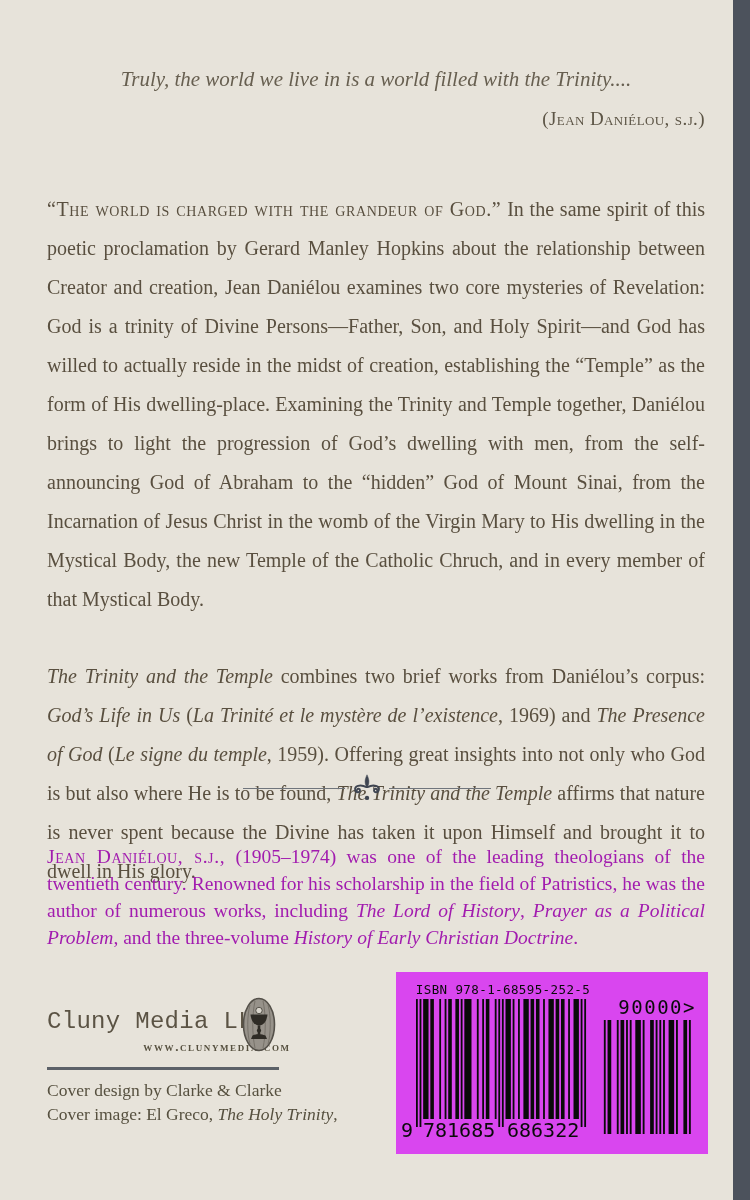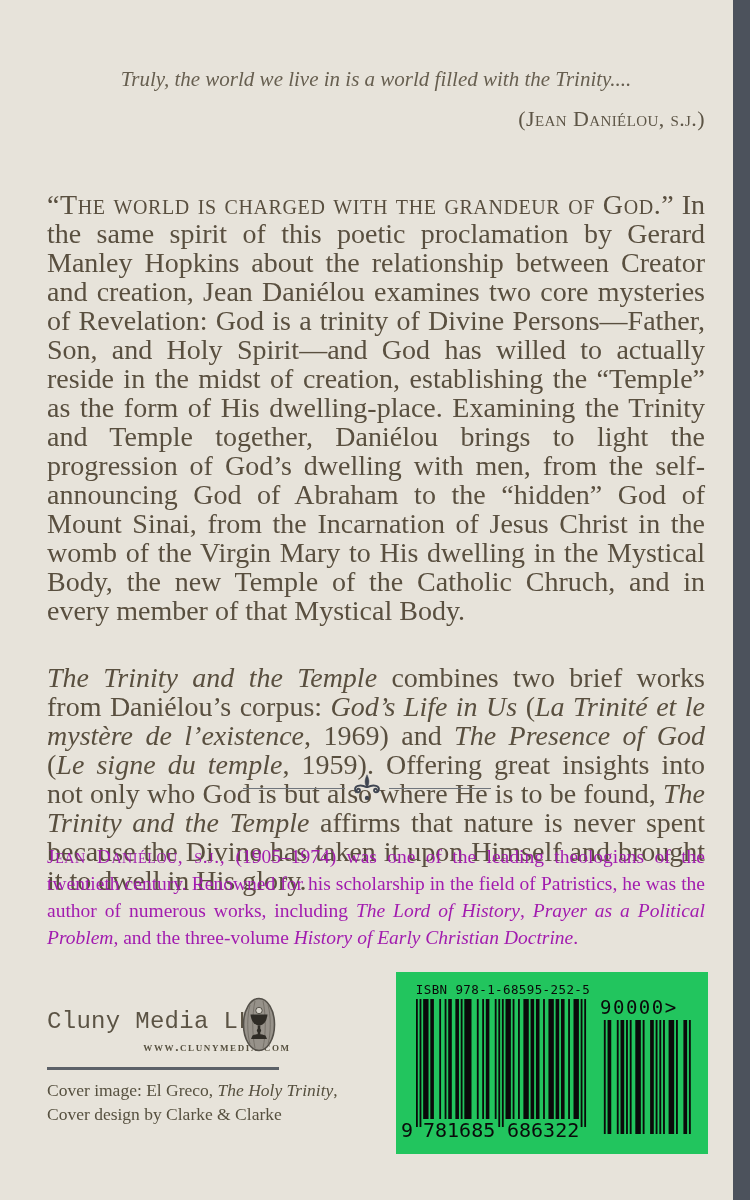--- a/index.html
+++ b/index.html
@@ -5,48 +5,48 @@
   html,body{margin:0;padding:0;}
   .page{
     position:relative;width:750px;height:1200px;
     background:#e7e3da;overflow:hidden;
     font-family:"Liberation Serif",serif;color:#57503f;
   }
   .stripe{position:absolute;right:0;top:0;width:17px;height:1200px;background:#4c525c;}
   .content{position:absolute;left:47px;top:0;width:658px;}
   .epigraph{margin-top:64px;text-align:center;font-style:italic;font-size:21px;line-height:30px;color:#675f50;}
   .epigraph-attr{margin-top:10px;text-align:right;font-style:normal;font-variant:small-caps;
-    font-size:22px;letter-spacing:.4px;color:#5d5546;}
-  .body-par{margin:0;font-size:28px;line-height:29px;text-align:justify;color:#594f3f;}
+    font-size:19px;letter-spacing:.4px;color:#5d5546;}
+  .body-par{margin:0;font-size:20px;line-height:39px;text-align:justify;color:#594f3f;}
   .p1{margin-top:56px;}
   .p2{margin-top:38px;}
   .seg-n{font-style:normal;}
   .seg-i{font-style:italic;}
   .seg-sc{font-variant:small-caps;letter-spacing:.6px;}
   .divider{position:absolute;top:772px;left:0;width:733px;height:32px;
     display:flex;align-items:center;justify-content:center;gap:5px;}
   .dline{width:102px;height:1px;background:#70757c;}
   .fleuron{display:block;}
   .bio{position:absolute;top:843px;left:47px;width:658px;margin:0;
     font-size:19.5px;line-height:27px;text-align:justify;color:#a21caf;}
   .publisher{position:absolute;left:47px;top:1008px;width:340px;color:#5b5344;}
   .pub-name{font-size:24px;letter-spacing:.3px;font-family:Liberation Mono, monospace;}
   .pub-url{margin-top:4px;font-variant:small-caps;font-weight:bold;font-size:13px;letter-spacing:1.6px;color:#56503f;text-align:center;}
   .pub-rule{margin-top:12px;width:232px;height:3px;background:#5c6168;}
   .credits{margin-top:9px;font-size:17.5px;line-height:23.5px;color:#56503f;}
   .logo{position:absolute;left:242px;top:997px;}
-  .barcode-box{position:absolute;left:396px;top:972px;width:312px;height:182px;background:#22c55e;}
+  .barcode-box{position:absolute;left:396px;top:972px;width:312px;height:182px;background:#d946ef;}
   .isbn-label{position:absolute;left:14px;top:10px;width:186px;text-align:center;
     font-family:"DejaVu Sans Mono",monospace;font-size:12.5px;letter-spacing:.4px;color:#0a0a0a;white-space:nowrap;}
   .ean13{position:absolute;left:20px;top:27px;line-height:0;}
   .bc-digit{position:absolute;top:146px;font-family:"DejaVu Sans Mono",monospace;font-size:20px;color:#0a0a0a;}
   .bc-d0{left:5px;}
   .bc-d1{left:27px;text-align:right;}
   .bc-d2{left:111px;}
-  .addon-label{position:absolute;left:204px;top:24px;width:96px;text-align:left;
+  .addon-label{position:absolute;left:204px;top:24px;width:96px;text-align:right;
     font-family:"DejaVu Sans Mono",monospace;font-size:19px;letter-spacing:1.5px;color:#0a0a0a;white-space:nowrap;}
   .ean5{position:absolute;left:206px;top:48px;line-height:0;}
 </style>
 </head>
 <body>
 
 <div class="page">
 
   <div class="content">
     <div class="epigraph">
@@ -70,22 +70,22 @@
     <span class="dline"></span>
   </div>
 
   <p class="bio"><span class="seg-sc">Jean Daniélou, s.j.,</span><span class="seg-n"> (1905–1974) was one of the leading theologians of the twentieth century. Renowned for his scholarship in the field of Patristics, he was the author of numerous works, including </span><span class="seg-i">The Lord of History</span><span class="seg-n">, </span><span class="seg-i">Prayer as a Political Problem</span><span class="seg-n">, and the three-volume </span><span class="seg-i">History of Early Christian Doctrine</span><span class="seg-n">.</span></p>
 
   <div class="publisher">
     <div class="pub-name">Cluny Media LLC</div>
     <div class="pub-url">www.clunymedia.com</div>
     <div class="pub-rule"></div>
     <div class="credits">
+      <div>Cover design by Clarke &amp; Clarke</div>
       <div><span class="seg-n">Cover image: El Greco, </span><span class="seg-i">The Holy Trinity</span><span class="seg-n">,</span></div>
-      <div>Cover design by Clarke &amp; Clarke</div>
     </div>
   </div>
 
   <svg class="logo" width="34" height="55" viewBox="0 0 34 55">
     <ellipse cx="17" cy="27.5" rx="15.5" ry="26" fill="#97928a" stroke="#55514a" stroke-width="1.6"></ellipse>
     <path d="M8 8 C5 18,5 37,8 47 M13 4 C10 18,10 37,13 51 M21 4 C24 18,24 37,21 51 M26 8 C29 18,29 37,26 47" stroke="#6f6a61" stroke-width="0.8" fill="none"></path>
     <circle cx="17" cy="13.5" r="3.2" fill="#d9d5cc" stroke="#3a372f" stroke-width="0.8"></circle>
     <g fill="#2f2c26">
       <path d="M8.5 17.5 L25.5 17.5 Q24.5 27.5 17 28.8 Q9.5 27.5 8.5 17.5 Z"></path>
       <rect x="15.7" y="28.5" width="2.6" height="9"></rect>

